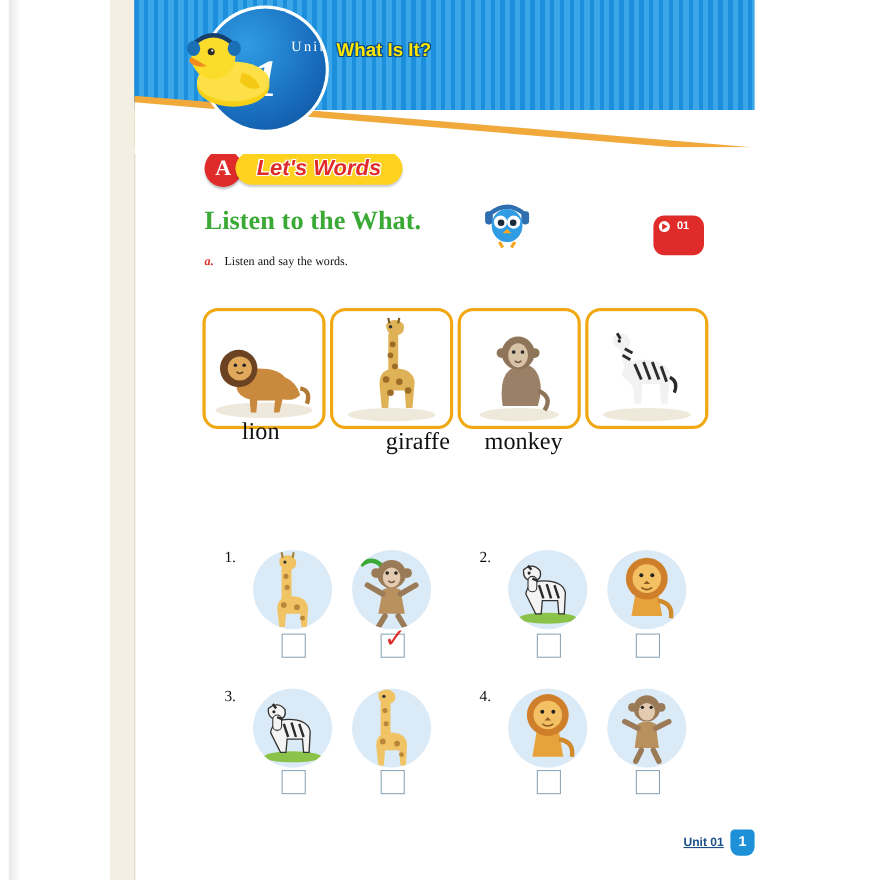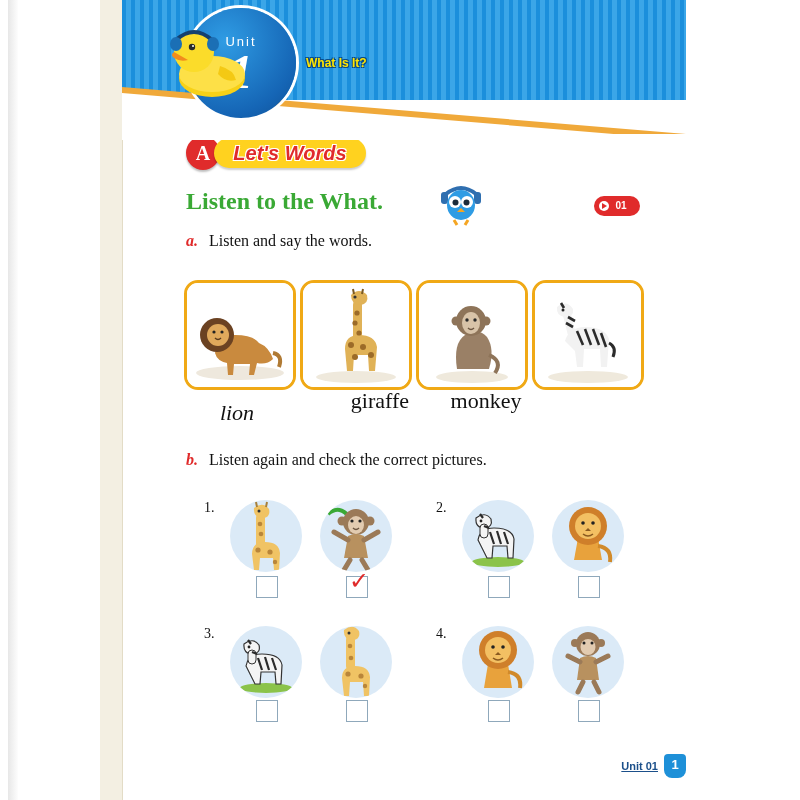--- a/index.html
+++ b/index.html
@@ -81,25 +81,25 @@
     left: 186px; top: 8px;
     width: 110px; height: 110px;
     border-radius: 50%;
     background: radial-gradient(circle at 35% 30%, #2f9ce4, #1565b5 70%, #0f4f92 100%);
     z-index: 3;
     box-shadow: 0 0 0 3px #ffffff;
   }
   .unit-badge .unit-word {
     position: absolute;
     left: 0; right: 0; top: 26px;
-    text-align: center;
+    text-align: right;
     color: #ffffff;
     font-size: 13px;
     letter-spacing: 2px;
-    font-family: Liberation Sans, sans-serif;
+    font-family: Liberation Serif, serif;
   }
   .unit-badge .unit-num {
     position: absolute;
     left: 0; right: 0; top: 36px;
     text-align: center;
     color: #ffffff;
     font-size: 48px;
     font-style: italic;
     font-weight: bold;
     font-family: "Liberation Serif", serif;
@@ -108,23 +108,23 @@
   
   .duck {
     position: absolute;
     left: 168px; top: 22px;
     width: 80px; height: 78px;
     z-index: 4;
   }
 
   .header-title {
     position: absolute;
-    left: 306px; top: 56px;
+    left: 306px; top: 36px;
     color: #ffe600;
-    font-size: 12px;
+    font-size: 17px;
     font-weight: bold;
     font-family: "Liberation Sans", sans-serif;
     text-shadow: 1px 1px 0 #0b4a86, -1px 1px 0 #0b4a86, 1px -1px 0 #0b4a86, -1px -1px 0 #0b4a86;
     z-index: 5;
   }
 
   
   .sec-a-circle {
     position: absolute;
     left: 186px; top: 136px;
@@ -174,21 +174,21 @@
   .mascot {
     position: absolute;
     left: 440px; top: 178px;
     width: 42px; height: 48px;
   }
 
   
   .audio-chip {
     position: absolute;
     left: 594px; top: 196px;
-    width: 46px; height: 20px;
+    width: 46px; height: 36px;
     border-radius: 10px;
     background: #e02b2b;
     color: #ffffff;
     font-size: 10px;
     font-family: "Liberation Sans", sans-serif;
     font-weight: bold;
     line-height: 20px;
     text-align: center;
     padding-left: 8px;
     box-sizing: border-box;
@@ -206,21 +206,21 @@
     left: 3px; top: 2px;
     border-left: 5px solid #e02b2b;
     border-top: 3px solid transparent;
     border-bottom: 3px solid transparent;
   }
 
   
   .inst {
     position: absolute;
     font-family: "Liberation Serif", serif;
-    font-size: 16px;
+    font-size: 11px;
     color: #111111;
   }
   .inst .mark {
     color: #e02b2b;
     font-weight: bold;
     font-style: italic;
     margin-right: 7px;
   }
 
   
@@ -362,21 +362,21 @@
       <ellipse cx="53" cy="90" rx="44" ry="7" fill="#eee8dd"></ellipse>
       <path d="M28 70 q4 -18 20 -18 q18 0 24 8 q10 4 14 16 q-6 6 -16 4 l-3 12 h-5 l1 -11 h-16 l-1 11 h-5 l-1 -12 q-10 -2 -12 -10z" fill="#c98a3e"></path>
       <circle cx="30" cy="52" r="17" fill="#6b4222"></circle>
       <circle cx="31" cy="52" r="11" fill="#e0a95c"></circle>
       <circle cx="27" cy="49" r="1.6" fill="#222"></circle>
       <circle cx="35" cy="49" r="1.6" fill="#222"></circle>
       <path d="M28 55 q3 3 6 0" stroke="#5a3a1c" stroke-width="1.4" fill="none"></path>
       <path d="M86 70 q10 2 6 14" stroke="#b07a34" stroke-width="4" fill="none"></path>
     </svg>
   </div>
-  <div class="card-label" style="left:181px; top:400px;font-style:italic;">lion</div>
+  <div class="card-label" style="left:181px; top:379px;">lion</div>
 
   <div class="card" style="left:300px; top:280px;">
     <svg viewBox="0 0 106 104" width="106" height="104">
       <rect width="106" height="104" fill="#ffffff"></rect>
       <ellipse cx="53" cy="94" rx="40" ry="6" fill="#efe9dc"></ellipse>
       <path d="M42 66 q0 -14 14 -14 q16 0 18 12 l-2 24 h-6 l-1 -16 h-14 l-1 16 h-6z" fill="#e0b257"></path>
       <rect x="50" y="18" width="9" height="44" rx="4" fill="#e0b257"></rect>
       <path d="M48 12 q8 -8 16 0 q2 8 -6 10 q-10 0 -10 -10z" fill="#e0b257"></path>
       <circle cx="52" cy="14" r="1.6" fill="#333"></circle>
       <path d="M50 6 l1 5 M60 6 l-1 5" stroke="#7b5a23" stroke-width="2"></path>
@@ -401,21 +401,21 @@
       <circle cx="52" cy="38" r="15" fill="#8e7459"></circle>
       <ellipse cx="52" cy="40" rx="9" ry="11" fill="#d8c3a8"></ellipse>
       <circle cx="48" cy="37" r="1.7" fill="#2a2a2a"></circle>
       <circle cx="56" cy="37" r="1.7" fill="#2a2a2a"></circle>
       <path d="M49 45 q3 3 6 0" stroke="#6b5540" stroke-width="1.4" fill="none"></path>
       <circle cx="37" cy="38" r="4.5" fill="#8e7459"></circle>
       <circle cx="67" cy="38" r="4.5" fill="#8e7459"></circle>
       <path d="M70 72 q14 6 6 18" stroke="#8e7459" stroke-width="4" fill="none"></path>
     </svg>
   </div>
-  <div class="card-label" style="left:430px; top:388px;text-align:center;">monkey</div>
+  <div class="card-label" style="left:420px; top:388px;text-align:center;">monkey</div>
 
   <div class="card" style="left:532px; top:280px;">
     <svg viewBox="0 0 106 104" width="106" height="104">
       <rect width="106" height="104" fill="#ffffff"></rect>
       <ellipse cx="53" cy="94" rx="40" ry="6" fill="#efe9dc"></ellipse>
       <path d="M30 58 q4 -14 20 -14 q20 0 24 12 l-2 28 h-6 l-1 -18 h-16 l-1 18 h-6 l-2 -16z" fill="#f2f2f2"></path>
       <rect x="30" y="28" width="8" height="26" rx="4" fill="#f2f2f2" transform="rotate(-14 34 40)"></rect>
       <path d="M22 24 q10 -8 16 2 q1 8 -8 8 q-9 -1 -8 -10z" fill="#f2f2f2"></path>
       <circle cx="28" cy="27" r="1.5" fill="#222"></circle>
       <g stroke="#2b2b2b" stroke-width="2.6" fill="none">
@@ -424,24 +424,20 @@
           <path d="M58 46 l6 16"></path>
         <path d="M66 50 l5 14"></path>
           <path d="M33 34 l7 4"></path>
           <path d="M31 40 l7 4"></path>
         <path d="M26 20 l3 5"></path>
       </g>
       <path d="M74 60 q8 4 4 14" stroke="#2b2b2b" stroke-width="3" fill="none"></path>
     </svg>
   </div>
 
-  <div class="inst" style="left:186px; top:451px;">
-    <span class="mark">b.</span>
-    <span>Listen again and check the correct pictures.</span>
-  </div>
 
   <div class="qnum" style="left:204px; top:500px;">1.</div>
   <div class="bubble" style="left:230px; top:500px;">
     <svg viewBox="0 0 72 72" width="72" height="72">
       <rect x="26" y="14" width="9" height="34" rx="4" fill="#f0c364"></rect>
       <path d="M24 8 q9 -7 15 1 q2 8 -6 9 q-10 0 -9 -10z" fill="#f0c364"></path>
       <circle cx="29" cy="11" r="1.5" fill="#333"></circle>
       <path d="M26 2 l1 5 M37 2 l-1 5" stroke="#a8803a" stroke-width="2"></path>
       <path d="M22 54 q0 -12 13 -12 q14 0 15 11 l-1 17 h-5 l-1 -12 h-13 l-1 12 h-5z" fill="#f0c364"></path>
       <g fill="#b9863a">

